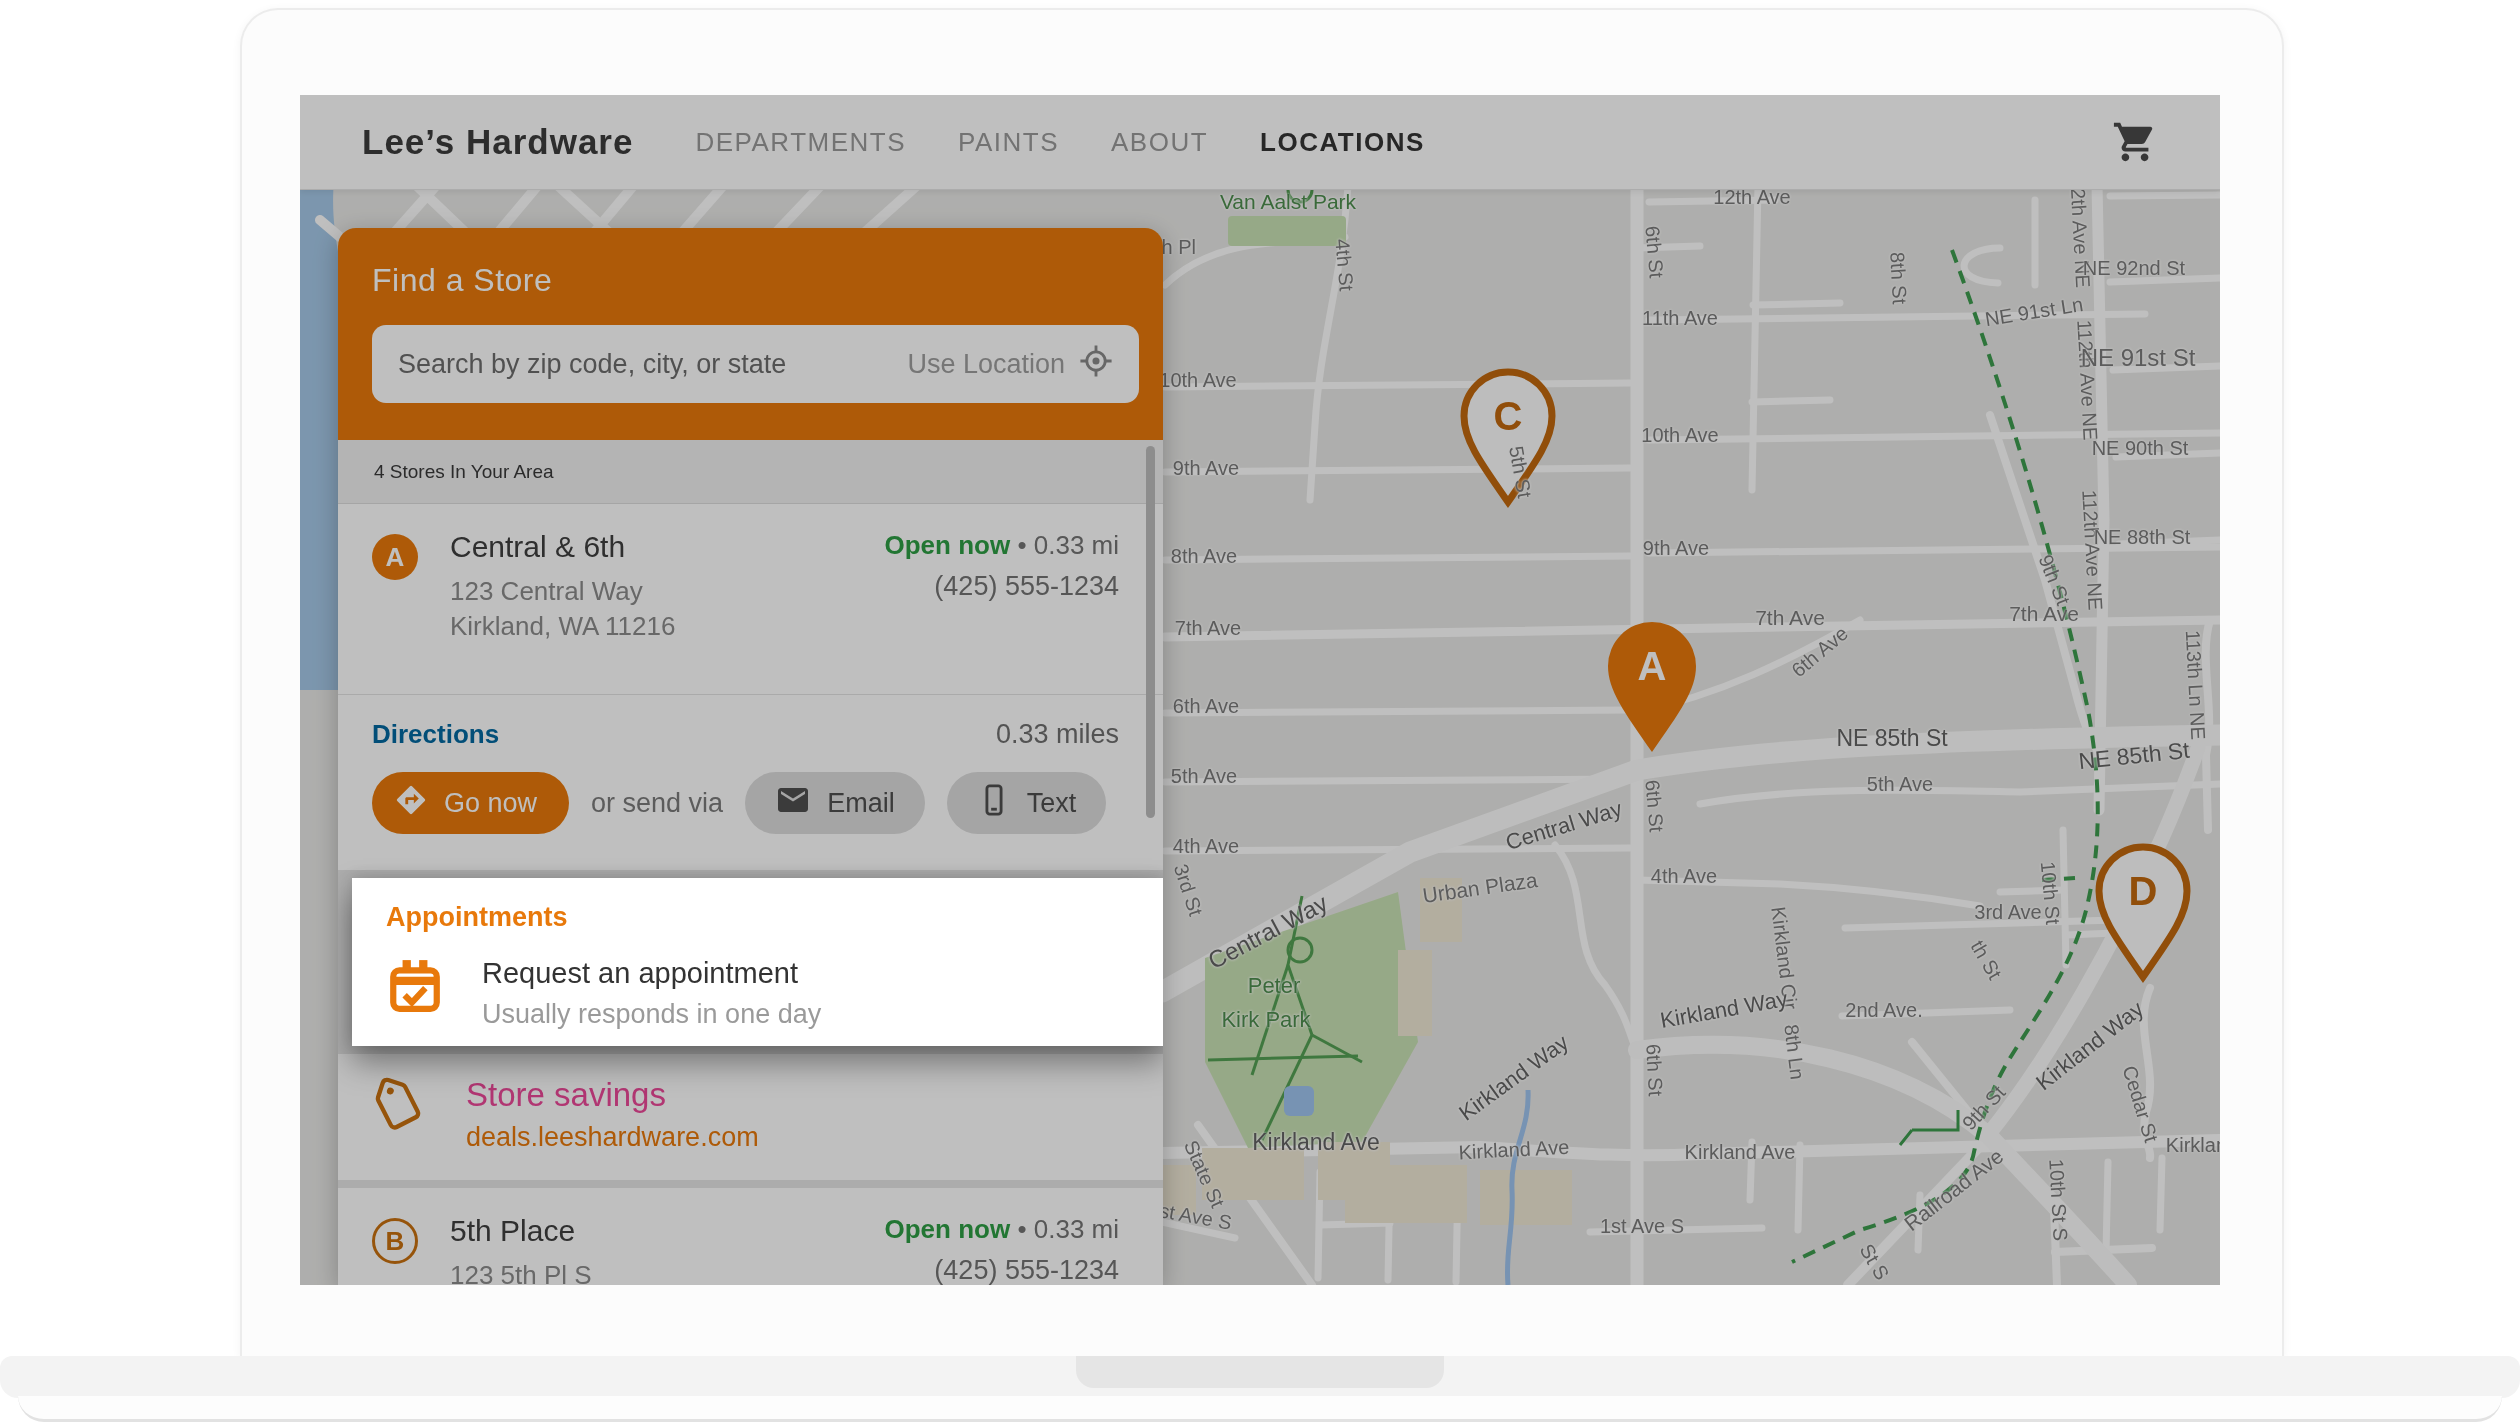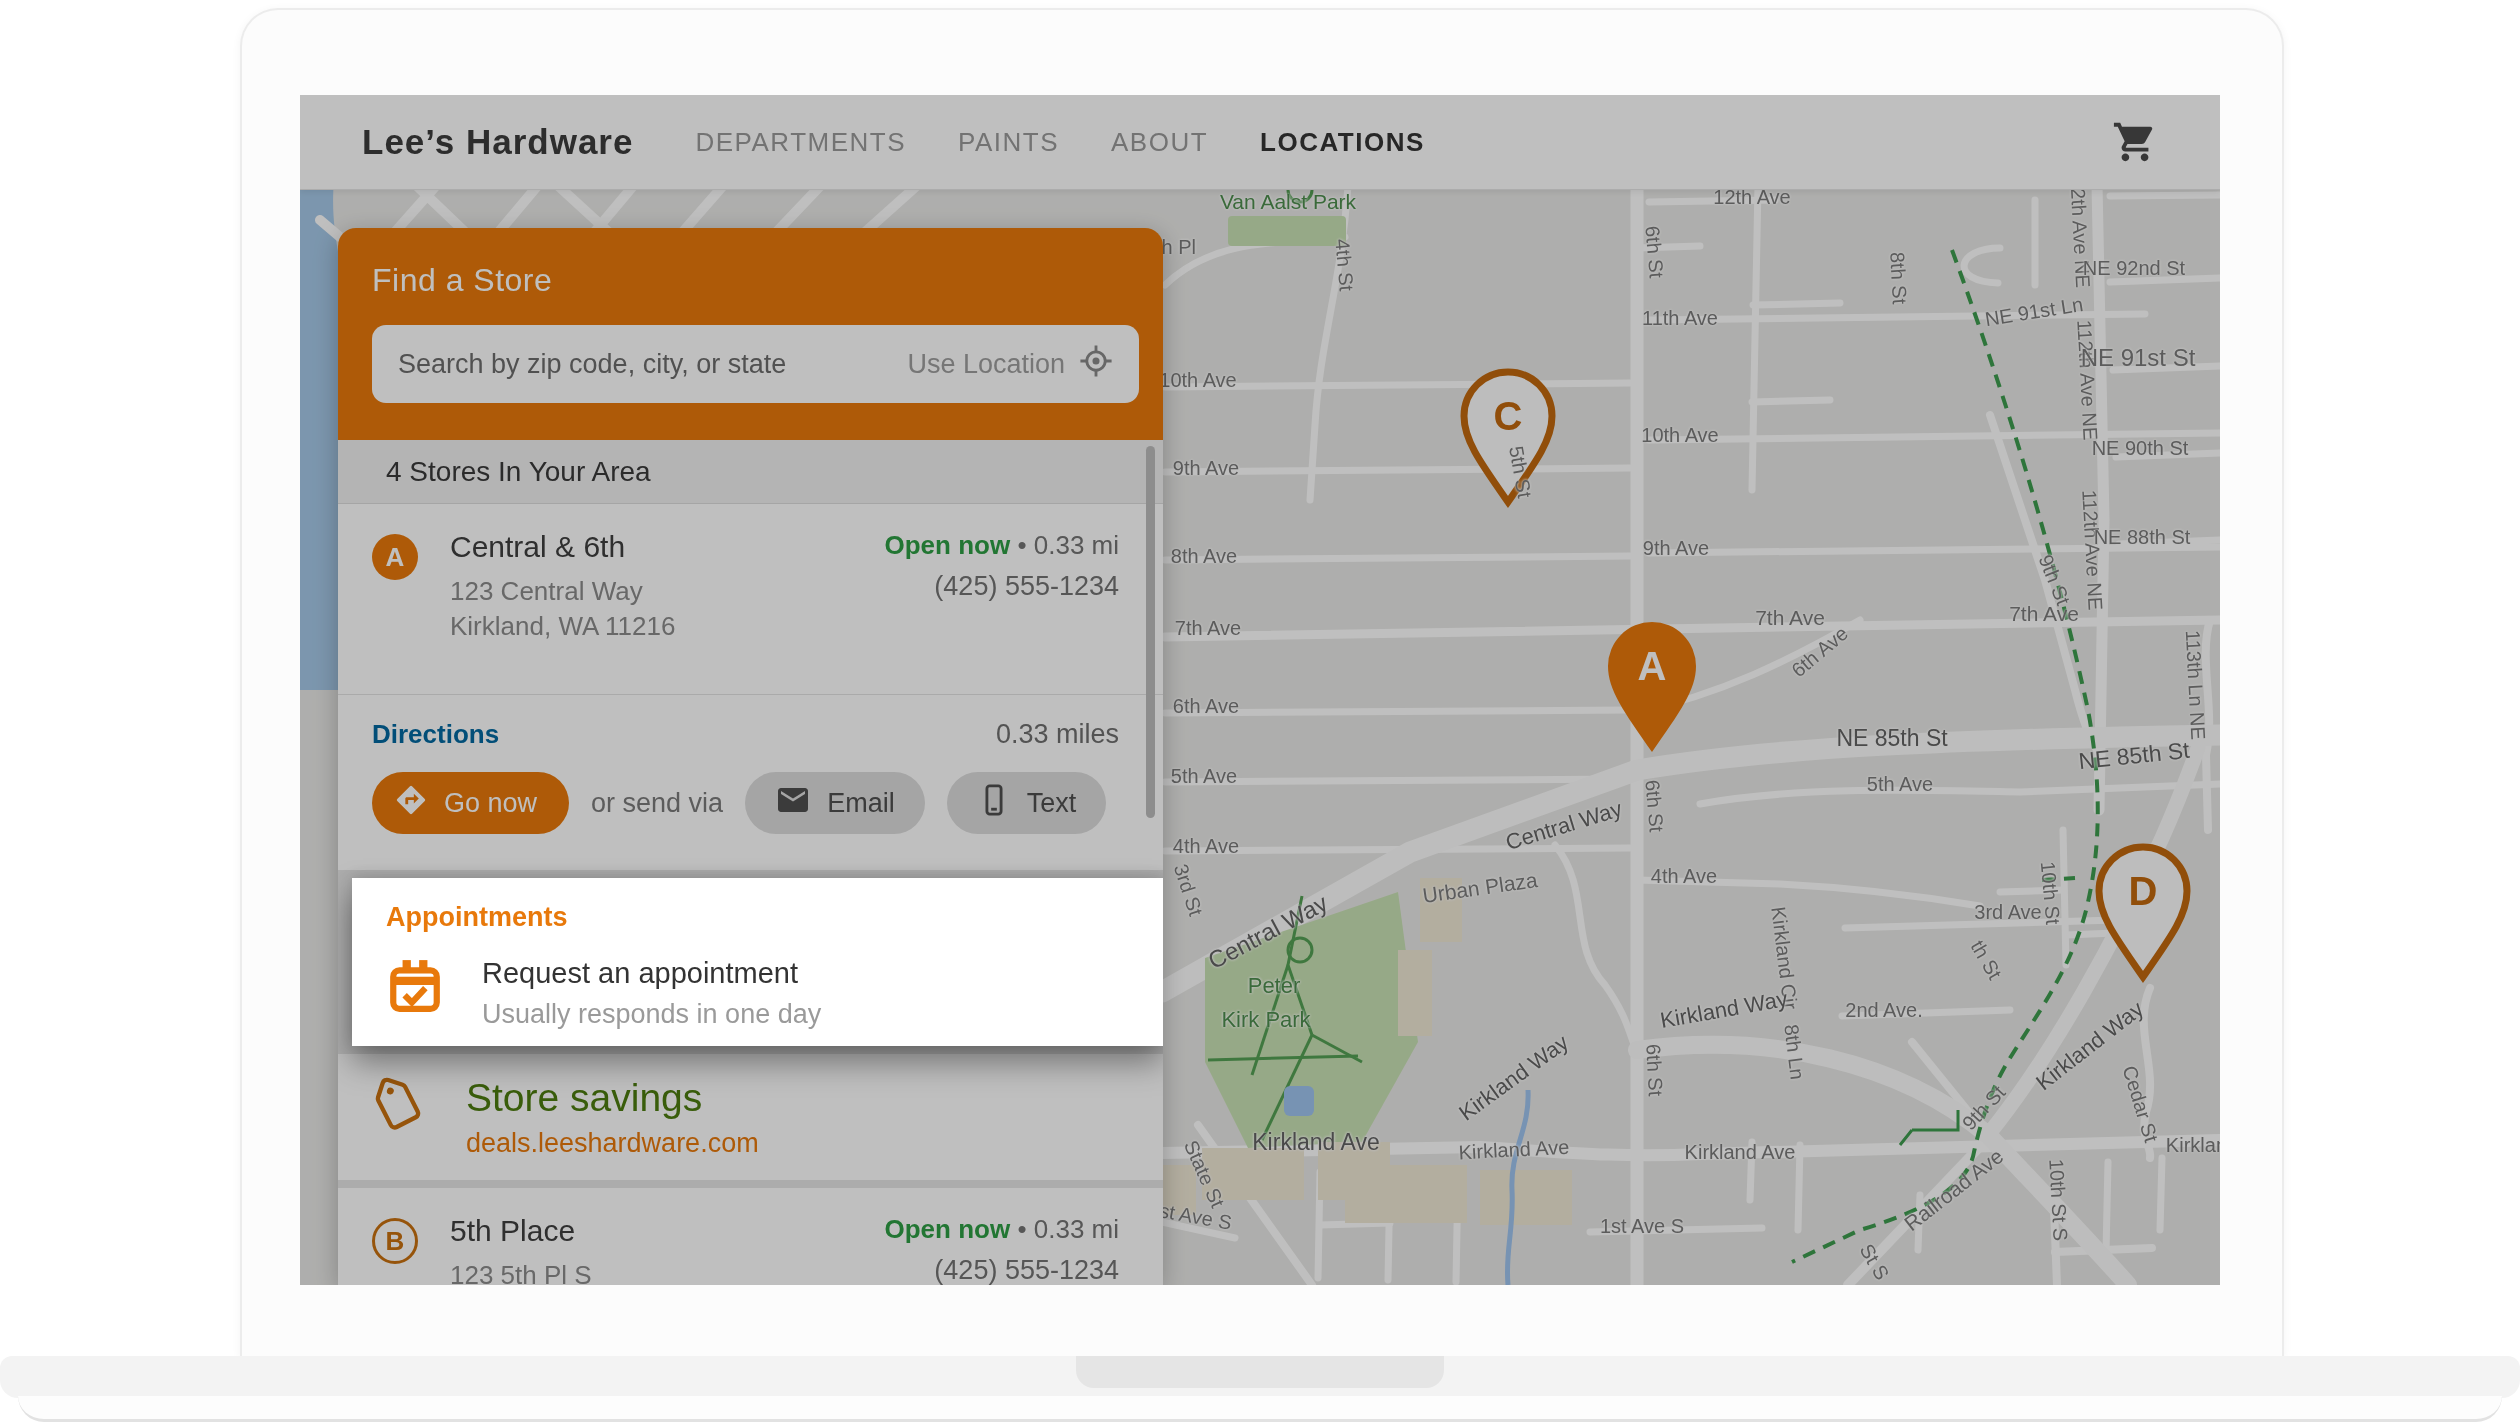--- a/index.html
+++ b/index.html
@@ -49,21 +49,21 @@
   .panel-head { height:212px; background:#E8790B; padding:34px 24px 0 34px; }
   .panel-title { color:#fff; font-size:32px; font-weight:500; letter-spacing:.5px; }
   .searchbox { margin-top:26px; height:78px; background:#fff; border-radius:14px;
     display:flex; align-items:center; padding:0 26px; }
   .searchbox input { flex:1; border:none; outline:none; font-size:27px; color:#3a3a3a;
     font-family:"Liberation Sans", sans-serif; background:transparent; }
   .searchbox input::placeholder { color:#6d6d6d; }
   .use-loc { display:flex; align-items:center; gap:14px; color:#9e9e9e; font-size:27px; cursor:pointer; }
 
   .list-head { height:64px; background:#f0f0f1; border-bottom:1px solid #dcdcdc;
-    display:flex; align-items:center; padding-left:48px; font-size:28px; font-weight:500; color:#3a3a3a; }
+    display:flex; align-items:center; padding-left:36px; font-size:19px; font-weight:500; color:#3a3a3a; }
 
   .store-row { background:#fff; padding:26px 44px 0 34px; display:flex; }
   .store-row.first { height:190px; }
   .store-row.last { height:97px; }
   .badge { width:46px; height:46px; border-radius:50%; background:#E8790B; color:#fff;
     font-size:26px; font-weight:700; display:flex; align-items:center; justify-content:center;
     margin-right:32px; flex:0 0 auto; margin-top:4px; }
   .badge.outline { background:transparent; border:3px solid #C9710F; color:#C9710F; }
   .store-name { font-size:30px; color:#3f3f3f; font-weight:500; margin-bottom:10px; }
   .store-addr { font-size:26px; color:#8b8b8b; line-height:1.35; }
@@ -88,21 +88,21 @@
   .appointments { position:relative; z-index:6; background:#fff; height:168px;
     padding:24px 44px 0 34px; box-shadow:0 16px 30px rgba(0,0,0,.40), 0 -3px 12px rgba(0,0,0,.10);margin-left:14px; }
   .appt-label { color:#E8790B; font-size:27px; font-weight:700; }
   .appt-row { display:flex; margin-top:24px; }
   .appt-icon { width:58px; margin-right:38px; flex:0 0 auto; }
   .appt-title { font-size:29px; color:#333; margin-bottom:9px; }
   .appt-sub { font-size:27px; color:#9a9a9a; }
 
   .savings { background:#fff; height:126px; padding:22px 44px 0 34px; display:flex; cursor:pointer; }
   .sav-icon { width:52px; margin-right:42px; margin-top:4px; flex:0 0 auto; }
-  .sav-title { font-size:39px; color:#4d7c0f; margin-bottom:8px; }
+  .sav-title { font-size:33px; color:#ec4899; margin-bottom:8px; }
   .sav-link { font-size:27px; color:#E8790B; }
 
   .scroll-thumb { position:absolute; right:8px; top:218px; width:9px; height:372px;
     background:#bdbdbd; border-radius:5px; }
 </style>
 </head>
 <body>
 
 <div class="stage">
   <div class="bezel"></div>

